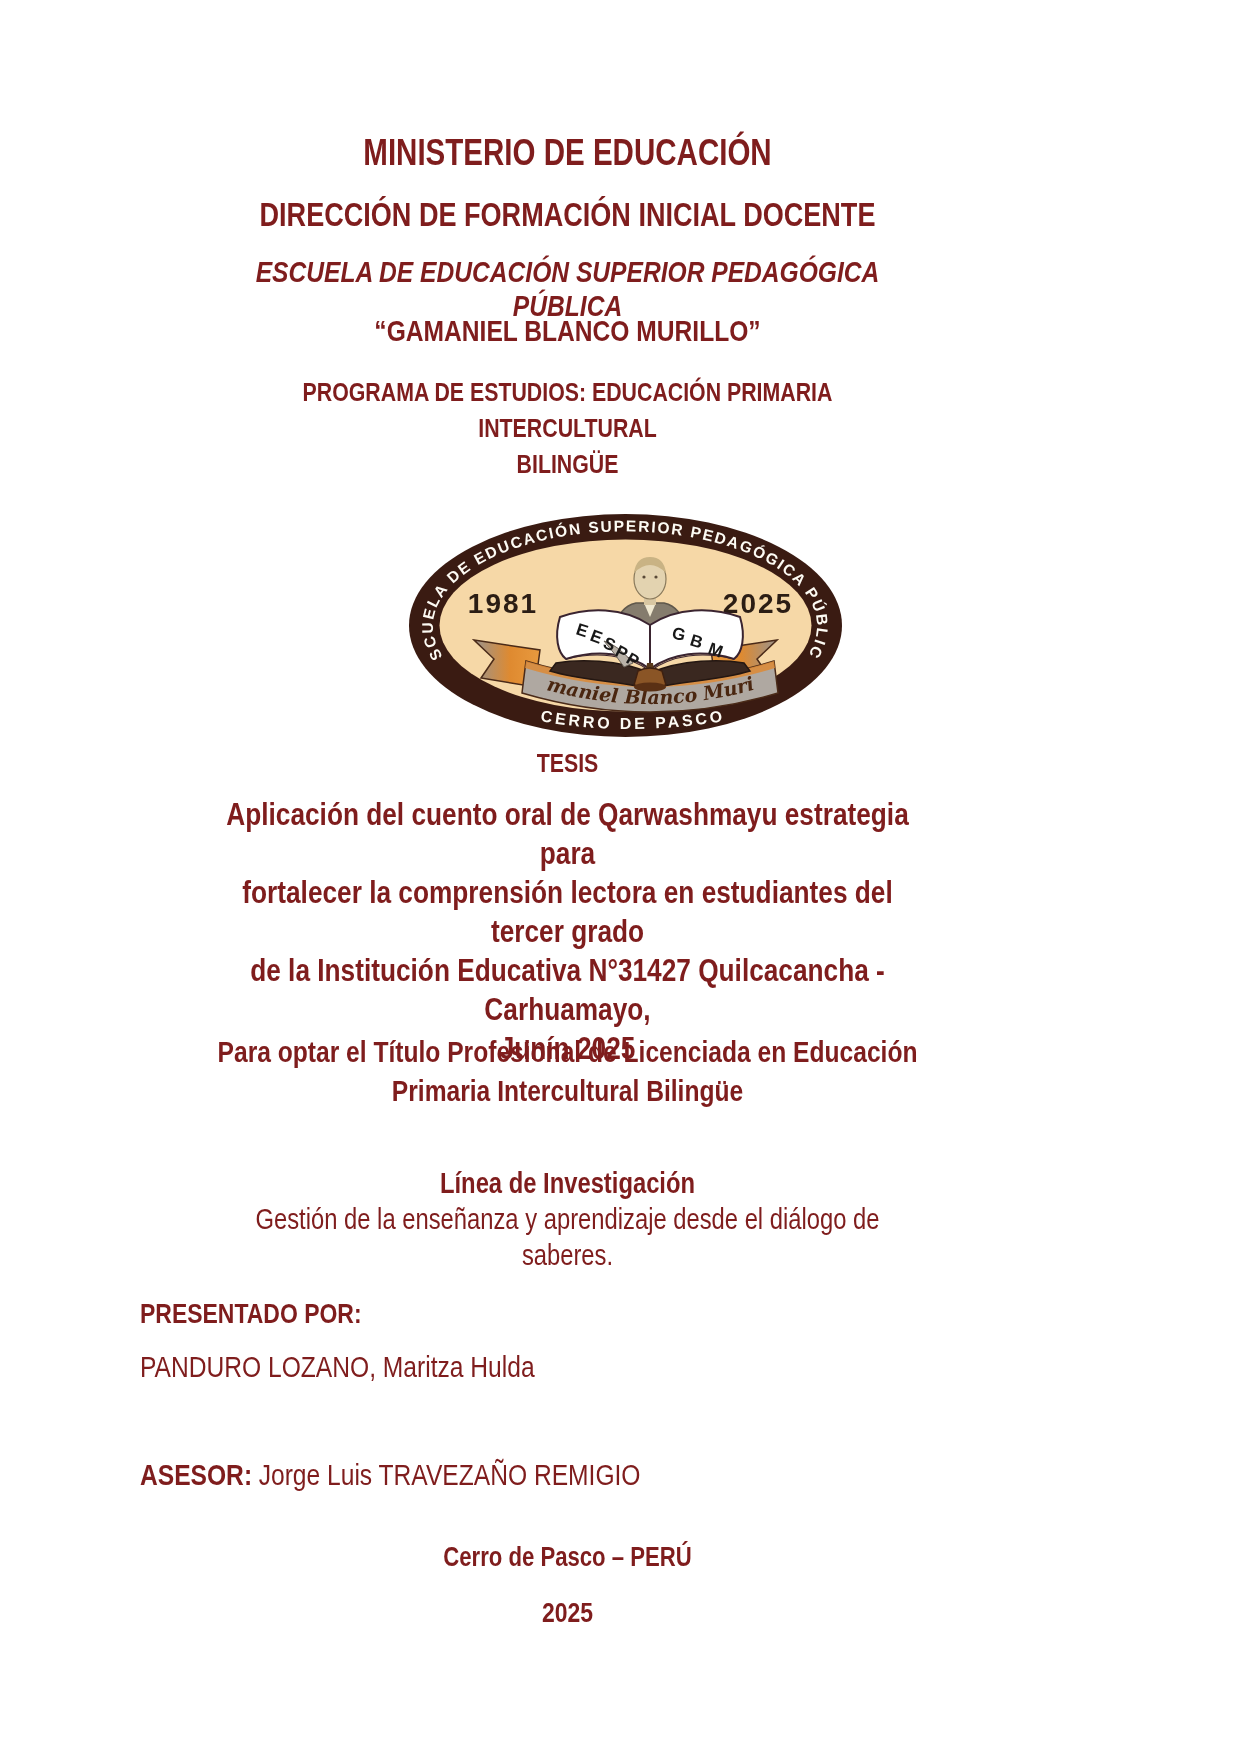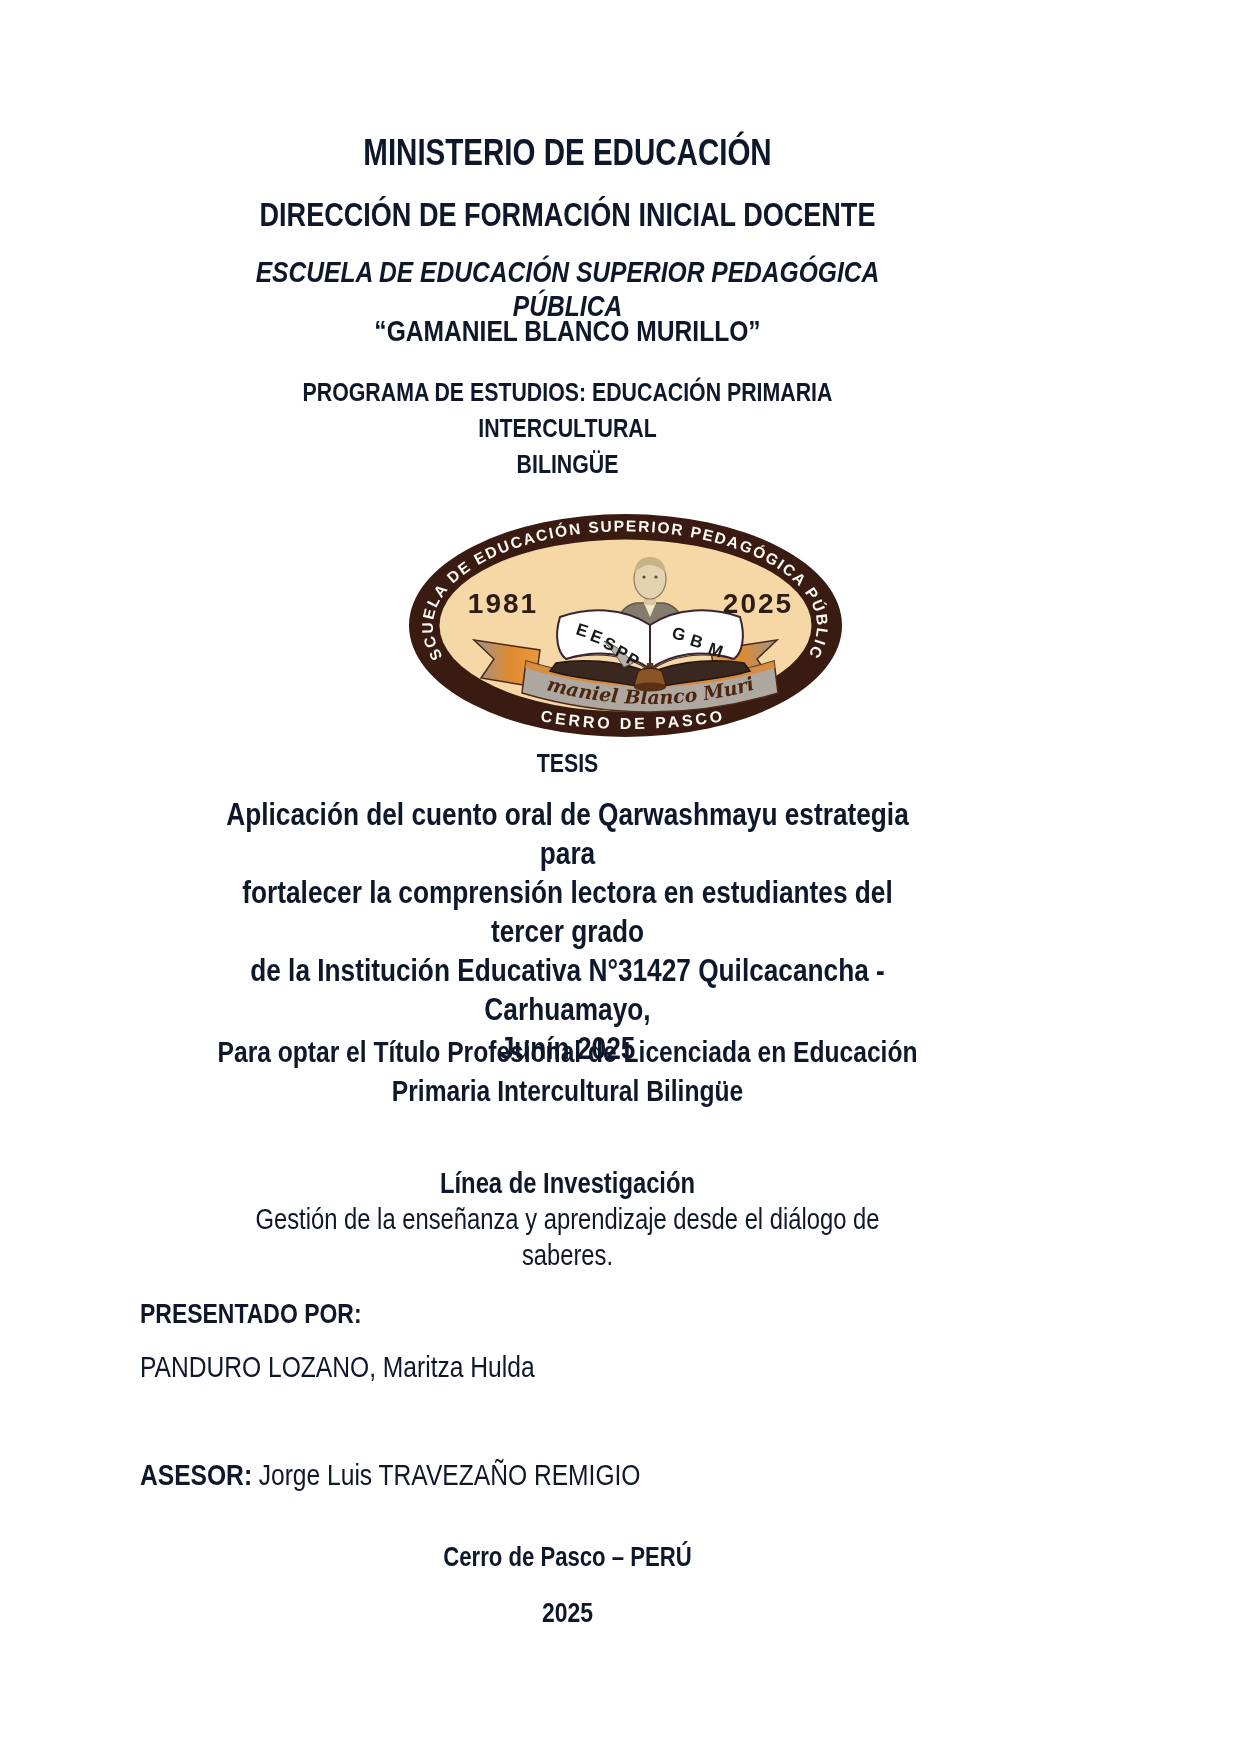--- a/index.html
+++ b/index.html
@@ -1,21 +1,21 @@
 <!DOCTYPE html>
 <html><head>
 <meta charset="utf-8">
 <style>
   html,body { margin:0; padding:0; background:#ffffff; }
   .page {
     position:relative;
     width:1241px; height:1756px;
     background:#ffffff;
     font-family:"Liberation Sans","DejaVu Sans",sans-serif;
-    color:#0f172a;
+    color:#7f1d1d;
     overflow:hidden;
   }
   .content { position:absolute; left:140px; top:0; width:855px; height:1756px; }
   .block { position:absolute; left:0; width:100%; }
   .center { text-align:center; }
   .leftal { text-align:left; }
   
   .cx  { transform:scaleX(0.82); transform-origin:50% 0; }
   .cxl { transform:scaleX(0.82); transform-origin:0 0; }
   .b { font-weight:bold; }

